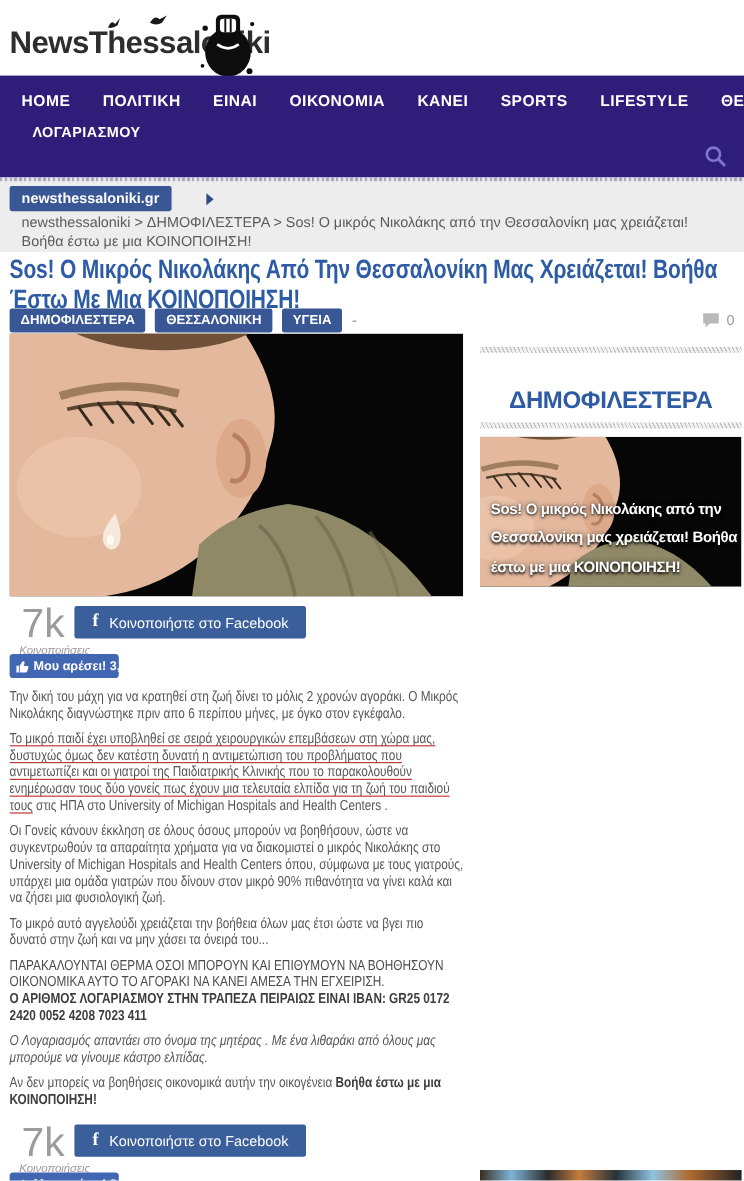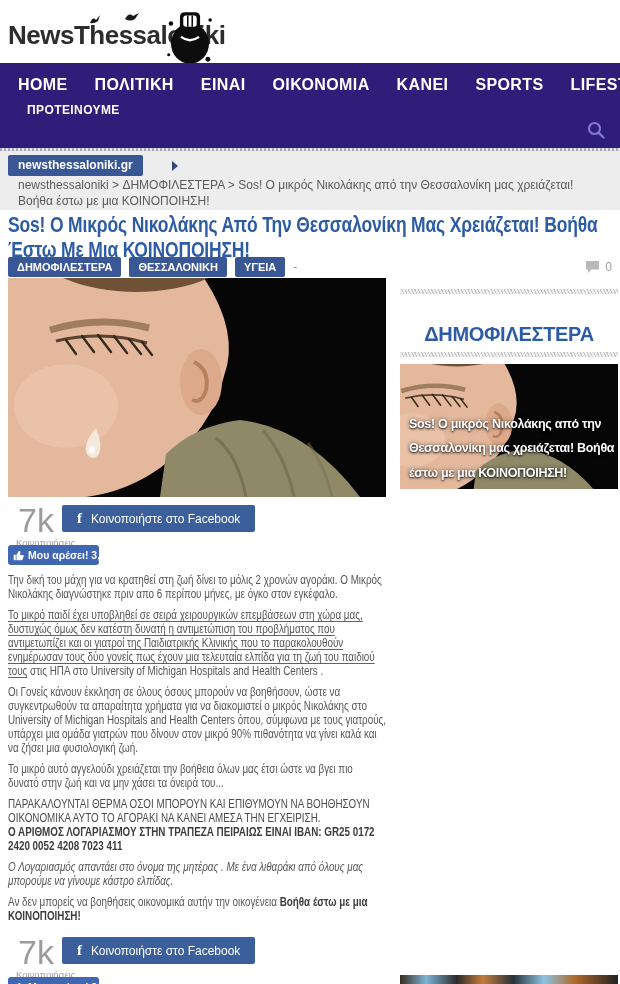--- a/index.html
+++ b/index.html
@@ -17,21 +17,21 @@
   .logo-link{position:absolute;left:8px;top:6px;width:210px;height:54px;cursor:pointer;}
   .logo-text{position:absolute;left:0;top:14px;font-size:26px;font-weight:bold;color:#2d2d2d;letter-spacing:-0.5px;}
   .logo-bird{position:absolute;width:17px;height:11px;}
   .bird-1{left:80px;top:8px;}
   .bird-2{left:116px;top:5px;}
   .logo-fist{position:absolute;left:157px;top:4px;width:50px;height:56px;}
 
   
   .nav{position:absolute;left:0;top:63px;width:620px;height:85px;background:var(--nav-bg,#2e1d79);}
   .nav-row1{position:absolute;left:18px;top:13px;display:flex;gap:27px;}
-  .nav-item{color:#fff;font-size:16px;font-weight:bold;letter-spacing:.4px;cursor:pointer;white-space:nowrap;}
+  .nav-item{color:#fff;font-size:13px;font-weight:bold;letter-spacing:.4px;cursor:pointer;white-space:nowrap;}
   .nav-more{position:absolute;left:27px;top:40px;color:#fff;font-size:12px;font-weight:bold;letter-spacing:.4px;cursor:pointer;}
   .nav-search{position:absolute;right:14px;bottom:8px;width:20px;height:20px;cursor:pointer;}
 
   
   .crumb-strip{position:absolute;left:0;top:148px;width:620px;height:62px;background:#ededed;}
   .crumb-dots{position:absolute;left:0;top:0;width:620px;height:3px;
     background:repeating-linear-gradient(90deg,#a9a9bc 0 2px,#e4e4ea 2px 4px);}
   .site-badge{position:absolute;left:8px;top:7px;background:var(--badge-blue,#3a5795);color:#fff;
     font-size:12px;font-weight:bold;padding:3px 10px 4px;border-radius:2px;cursor:pointer;}
   .site-badge-arrow{position:absolute;left:172px;top:13px;width:0;height:0;
@@ -50,21 +50,21 @@
   .comments{position:absolute;right:0;top:3px;display:flex;align-items:center;gap:5px;color:#9a9a9a;
     font-size:12px;cursor:pointer;}
 
   
   .left-col{position:absolute;left:8px;top:278px;width:378px;}
   .hero{width:378px;height:219px;display:block;}
 
   
   .share-block{position:relative;height:62px;margin-top:6px;}
   .share-count{position:absolute;left:10px;top:-2px;font-size:34px;font-weight:normal;color:#9b9b9b;}
-  .share-count-label{position:absolute;left:8px;top:34px;font-size:9.5px;color:#9b9b9b;}
+  .share-count-label{position:absolute;left:8px;top:34px;font-size:9.5px;color:#9b9b9b;font-style:italic;}
   .fb-btn{position:absolute;left:54px;top:2px;height:27px;display:inline-flex;align-items:center;gap:9px;
     background:var(--facebook-blue,#3b5f9b);color:#fff;border:none;padding:0 15px;border-radius:2px;
     font-size:12px;cursor:pointer;font-family:inherit;}
   .fb-f{font-size:15px;font-weight:bold;font-family:"Liberation Serif",serif;}
   .like-btn{position:absolute;left:0;top:42px;width:91px;height:20px;overflow:hidden;
     display:flex;align-items:center;gap:4px;background:var(--like-blue,#4267b2);color:#fff;border:none;
     padding:0 0 0 5px;border-radius:3px;font-size:10.5px;font-weight:bold;cursor:pointer;
     white-space:nowrap;font-family:inherit;}
   .like-btn svg{flex:0 0 auto;}
 
@@ -127,21 +127,21 @@
     <div class="nav-row1">
       <span class="nav-item">HOME</span>
       <span class="nav-item">ΠΟΛΙΤΙΚΗ</span>
       <span class="nav-item">ΕΙΝΑΙ</span>
       <span class="nav-item">ΟΙΚΟΝΟΜΙΑ</span>
       <span class="nav-item">ΚΑΝΕΙ</span>
       <span class="nav-item">SPORTS</span>
       <span class="nav-item">LIFESTYLE</span>
       <span class="nav-item">ΘΕΣΣΑΛΟΝΙΚΗ</span>
     </div>
-    <span class="nav-more">ΠΡΟΤΕΙΝΟΥΜΕ</span>
+    <span class="nav-more">ΛΟΓΑΡΙΑΣΜΟΥ</span>
     <svg class="nav-search" viewBox="0 0 20 20">
       <circle cx="8.5" cy="8.5" r="5.5" fill="none" stroke="#7e74d2" stroke-width="2.2"></circle>
       <line x1="12.8" y1="12.8" x2="17.5" y2="17.5" stroke="#7e74d2" stroke-width="2.4" stroke-linecap="round"></line>
     </svg>
   </div>
 
   <div class="crumb-strip">
     <div class="crumb-dots"></div>
     <span class="site-badge">newsthessaloniki.gr</span>
     <span class="site-badge-arrow"></span>

